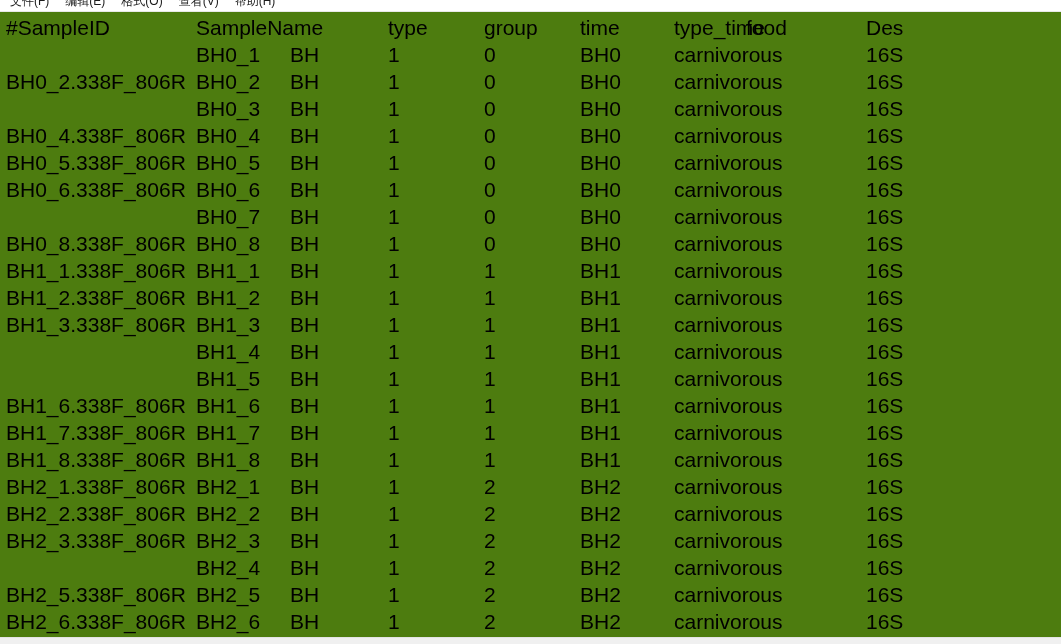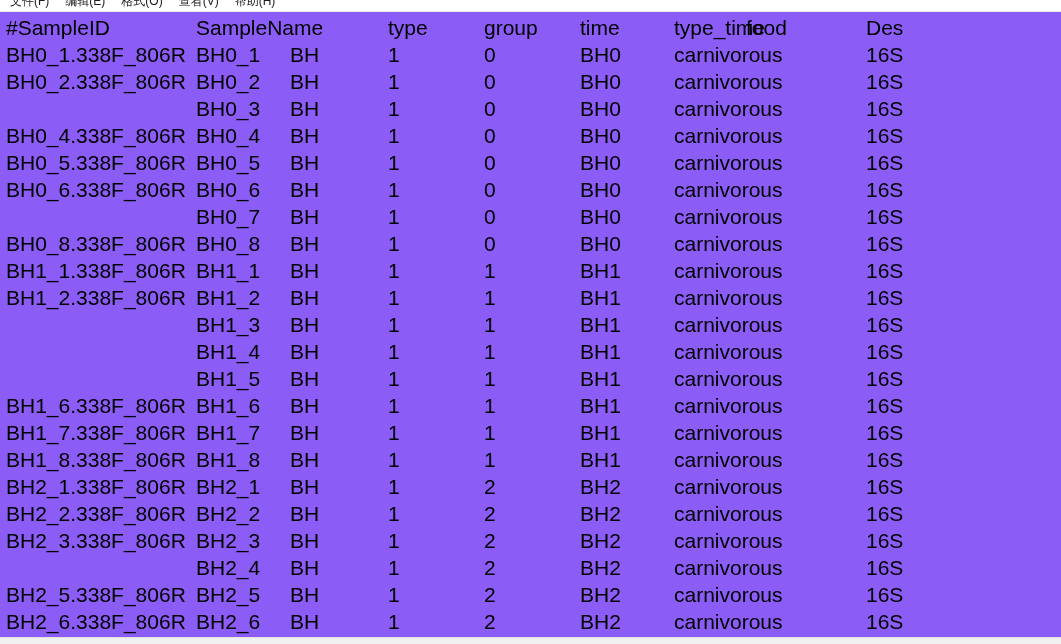--- a/index.html
+++ b/index.html
@@ -46,21 +46,21 @@
     background: #e8e8e8;
   }
 
   
   .editor {
     position: absolute;
     top: 12px;
     left: 0;
     width: 1061px;
     height: 625px;
-    background: #8b5cf6;
+    background: #4d7c0f;
     overflow: hidden;
   }
   .rows {
     position: absolute;
     top: 2px;
     left: 0;
     width: 1061px;
   }
   .row {
     height: 27px;
@@ -118,21 +118,20 @@
         <span class="cell c0">#SampleID</span>
         <span class="cell c1">SampleName</span>
         <span class="cell c3">type</span>
         <span class="cell c4">group</span>
         <span class="cell c5">time</span>
         <span class="cell c6">type_time</span>
         <span class="cell c7">food</span>
         <span class="cell c8">Des</span>
       </div>
       <div class="row">
-        <span class="cell c0">BH0_1.338F_806R</span>
         <span class="cell c1">BH0_1</span>
         <span class="cell c2">BH</span>
         <span class="cell c3">1</span>
         <span class="cell c4">0</span>
         <span class="cell c5">BH0</span>
         <span class="cell c6">carnivorous</span>
         <span class="cell c8">16S</span>
       </div>
       <div class="row">
         <span class="cell c0">BH0_2.338F_806R</span>
@@ -216,20 +215,21 @@
         <span class="cell c0">BH1_2.338F_806R</span>
         <span class="cell c1">BH1_2</span>
         <span class="cell c2">BH</span>
         <span class="cell c3">1</span>
         <span class="cell c4">1</span>
         <span class="cell c5">BH1</span>
         <span class="cell c6">carnivorous</span>
         <span class="cell c8">16S</span>
       </div>
       <div class="row">
+        <span class="cell c0">BH1_3.338F_806R</span>
         <span class="cell c1">BH1_3</span>
         <span class="cell c2">BH</span>
         <span class="cell c3">1</span>
         <span class="cell c4">1</span>
         <span class="cell c5">BH1</span>
         <span class="cell c6">carnivorous</span>
         <span class="cell c8">16S</span>
       </div>
       <div class="row">
         <span class="cell c1">BH1_4</span>

